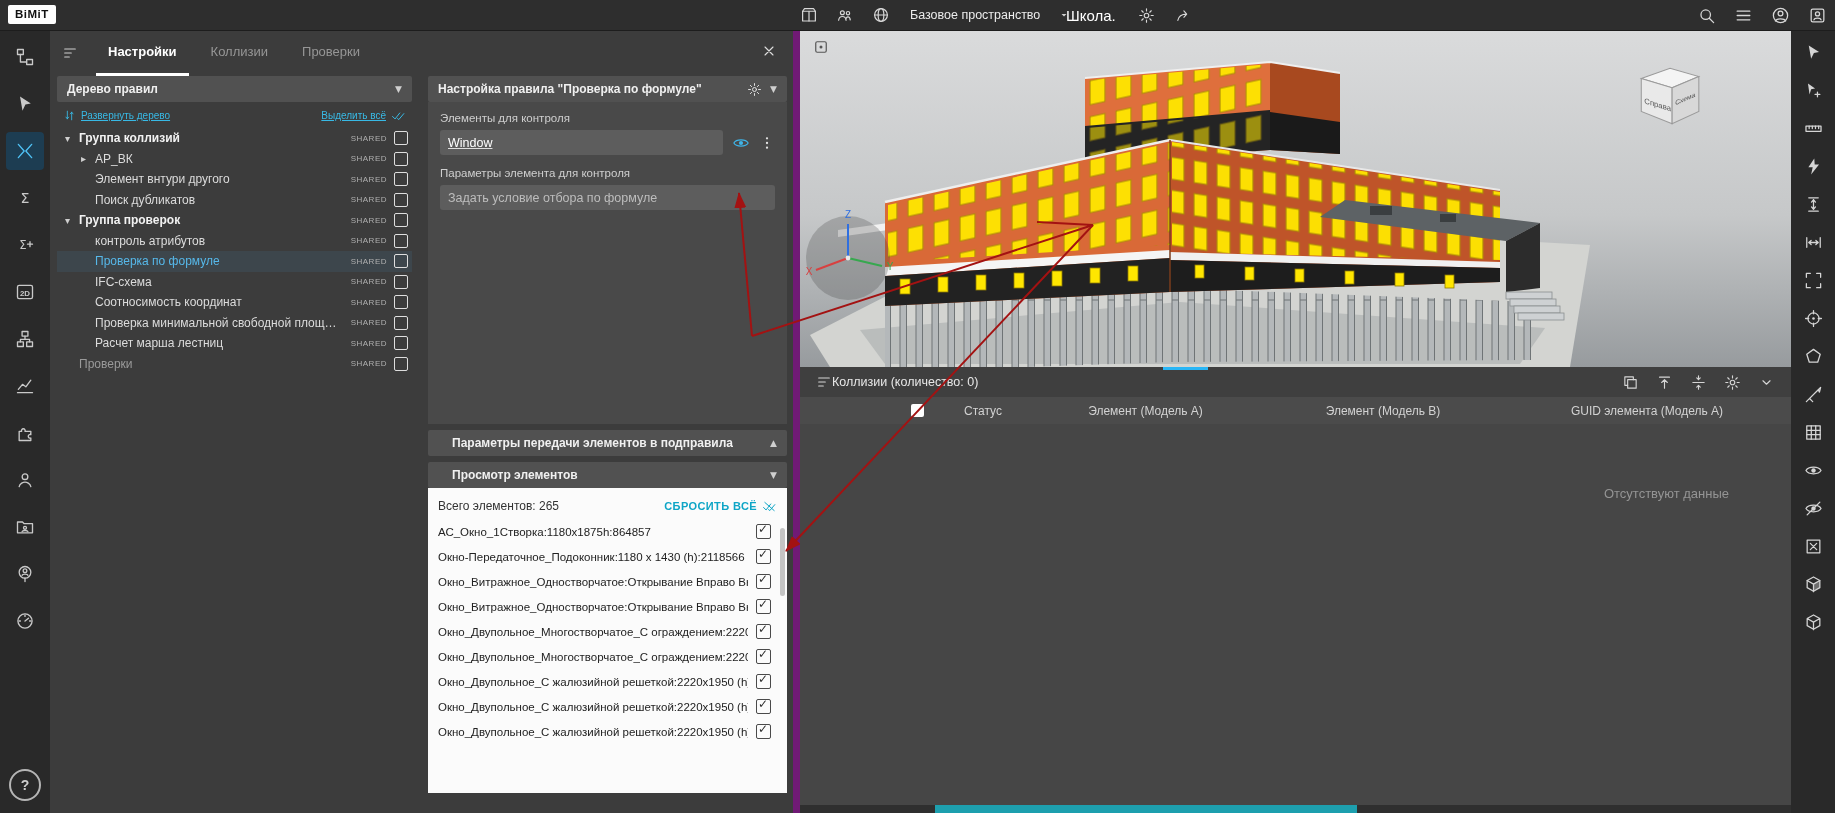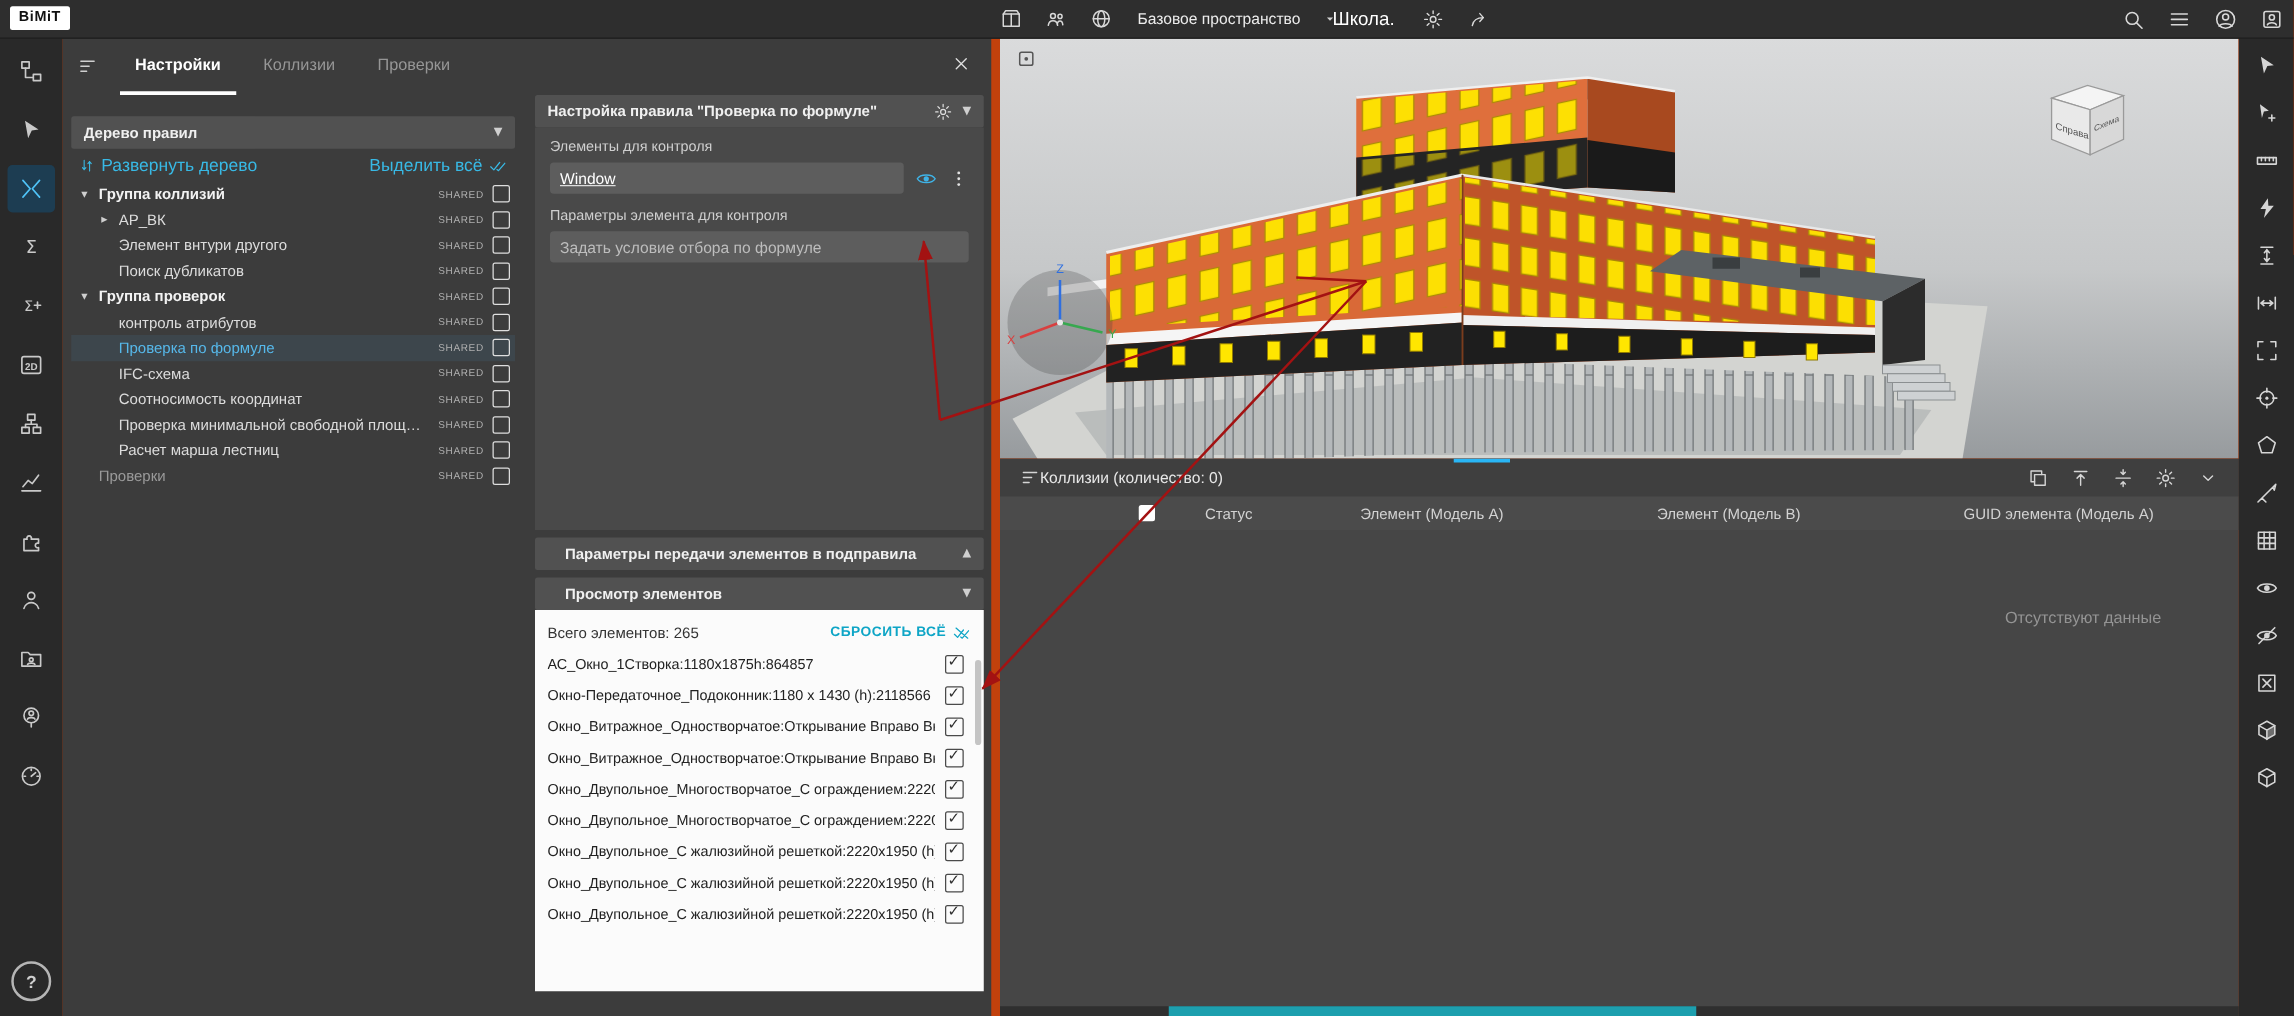--- a/index.html
+++ b/index.html
@@ -1,16 +1,16 @@
 <!DOCTYPE html>
 <html><head>
 <meta charset="utf-8">
 <style>
   html,body{margin:0;padding:0;background:#161616;}
-  .stage{position:relative;width:1835px;height:813px;overflow:hidden;background:#c2410c;
+  .stage{position:relative;width:1835px;height:813px;overflow:hidden;background:#701a75;
          font-family:"Liberation Sans","DejaVu Sans",sans-serif;color:#ddd;-webkit-font-smoothing:antialiased;}
   .ic{display:inline-flex;align-items:center;justify-content:center;flex:0 0 auto;}
   .ic svg{width:100%;height:100%;}
   .i12{width:12px;height:12px}.i13{width:13px;height:13px}.i15{width:15px;height:15px}
   .i16{width:16px;height:16px}.i17{width:17px;height:17px}.i18{width:18px;height:18px}
   .i19{width:19px;height:19px}.i20{width:20px;height:20px}
 
   
   .topbar{position:absolute;left:0;top:0;right:0;height:30px;background:#2e2e2e;border-bottom:1px solid #1d1d1d;z-index:20;}
   .logo{position:absolute;left:8px;top:5px;height:19px;padding:0 7px;background:#fff;color:#111;
@@ -39,23 +39,23 @@
   .panel-menu{color:#cfcfcf;margin-right:10px;}
   .tab{font-size:13px;color:#969696;height:46px;line-height:44px;padding:0 12px;cursor:default;box-sizing:border-box;}
   .tab.active{color:#fff;border-bottom:3px solid #fff;font-weight:bold;}
   .close-btn{position:absolute;right:16px;top:13px;color:#e0e0e0;}
 
   .sec-head{height:26px;background:#515151;display:flex;align-items:center;padding:0 10px;border-radius:2px;flex:0 0 auto;}
   .sec-title{font-size:12px;font-weight:bold;color:#f0f0f0;white-space:nowrap;overflow:hidden;flex:1;}
   .caret-ch{font-size:9px;color:#cfcfcf;margin-left:8px;font-family:"DejaVu Sans",sans-serif;}
   .head-ic{color:#dedede;margin-left:8px;}
 
-  .tree-col{position:absolute;left:7px;top:46px;width:355px;bottom:0;display:flex;flex-direction:column;margin-top:17px;}
+  .tree-col{position:absolute;left:7px;top:46px;width:355px;bottom:0;display:flex;flex-direction:column;}
   .tree-links{height:26px;display:flex;align-items:center;justify-content:space-between;padding:0 6px;}
-  .link{color:#38b9e5;font-size:14px;display:flex;align-items:center;gap:5px;}
+  .link{color:#38b9e5;font-size:10px;display:flex;align-items:center;gap:5px;text-decoration:underline;}
   .tree-row{height:20.5px;display:flex;align-items:center;font-size:12px;color:#dcdcdc;}
   .tree-row.selected{background:rgba(80,170,230,.10);}
   .tree-row.selected .tree-label{color:#56b8ea;}
   .tree-row.muted .tree-label{color:#9a9a9a;}
   .expander{width:14px;font-size:10px;color:#cfcfcf;font-family:"DejaVu Sans",sans-serif;}
   .tree-label{flex:1;white-space:nowrap;overflow:hidden;text-overflow:ellipsis;}
   .tree-label.bold{font-weight:bold;color:#f2f2f2;}
   .shared{font-size:8px;color:#b0b0b0;letter-spacing:.5px;margin:0 7px 0 8px;}
   .cb{width:12px;height:12px;border:1.5px solid #dedede;border-radius:2px;margin-right:4px;flex:0 0 auto;}
 

